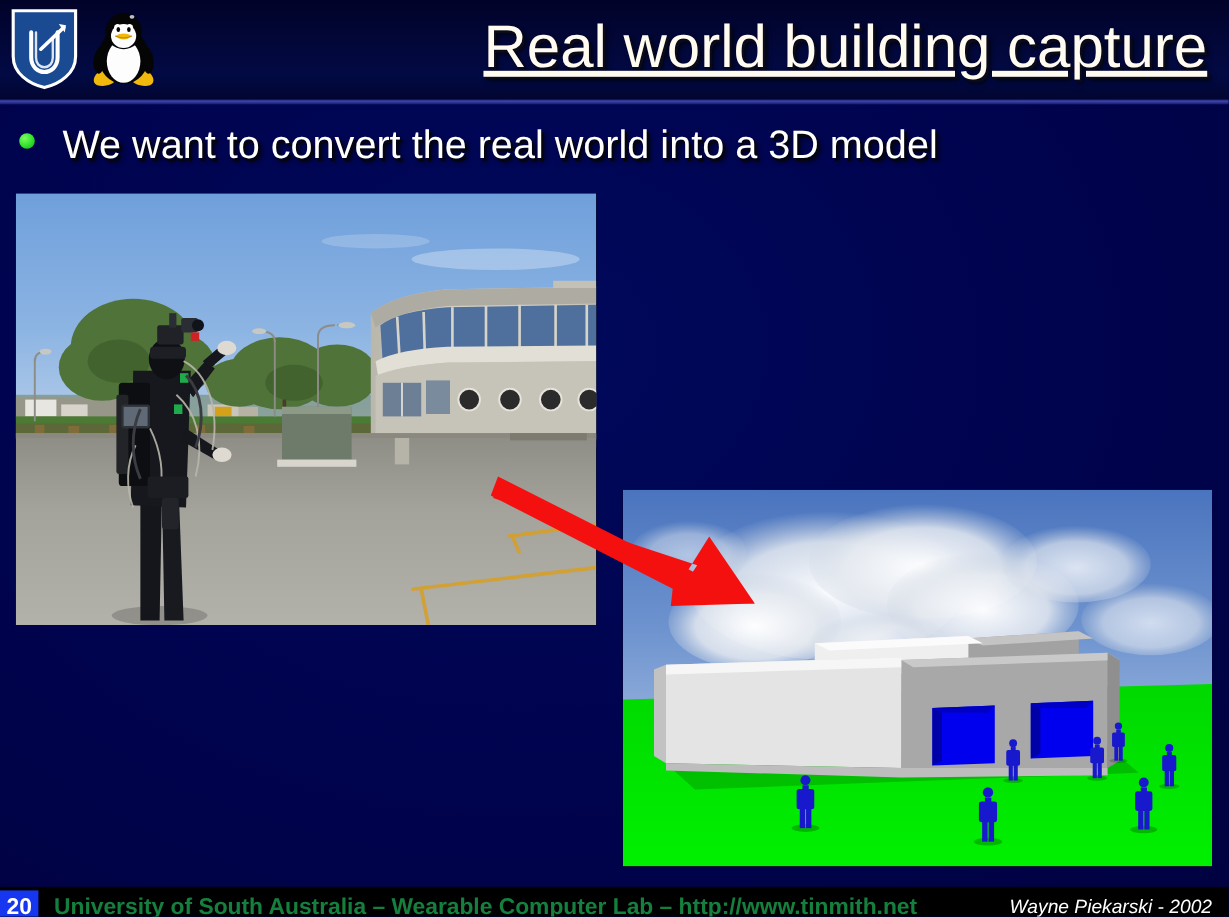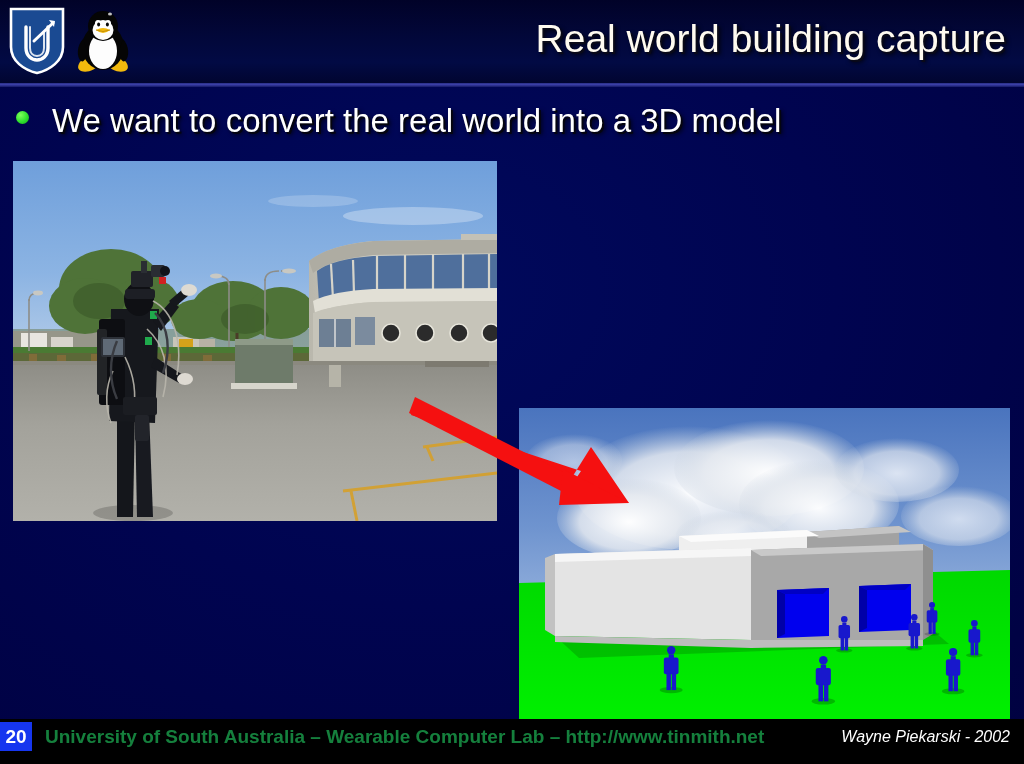--- a/index.html
+++ b/index.html
@@ -29,23 +29,24 @@
   
   #unisa-logo { position:absolute; left:8px; top:7px; width:58px; height:68px; }
   #unisa-logo svg { display:block; }
 
   
   #tux-logo { position:absolute; left:72px; top:9px; width:62px; height:66px; }
   #tux-logo svg { display:block; }
 
   #slide-title {
     position:absolute; right:18px; top:8px;
-    font-size:39px; line-height:62px;
+    font-size:50px; line-height:62px;
     color:#FFFBF0; letter-spacing:0px; white-space:nowrap;
     text-shadow: 2px 2px 0 #0a0a18, 3px 3px 4px rgba(0,0,0,.85);
+    text-decoration: underline;
   }
 
   
   #bullet-row {
     position:absolute; left:0; top:98px; width:875px; height:46px;
   }
   #bullet-dot {
     position:absolute; left:16px; top:13px; width:13px; height:13px;
     border-radius:50%;
     background:radial-gradient(circle at 35% 32%, #7dff5a 0%, #2ee02e 55%, #16a816 100%);
@@ -64,21 +65,21 @@
 
   
   #transform-arrow {
     position:absolute; left:395px; top:385px; width:245px; height:135px;
     pointer-events:none;
   }
   #transform-arrow svg { display:block; }
 
   
   #footer {
-    position:absolute; left:0; bottom:0; width:1024px; height:45px;
+    position:absolute; left:0; bottom:0; width:1024px; height:25px;
     background:#000000;
   }
   #page-number {
     position:absolute; left:0px; top:3px; width:32px; height:29px;
     background:#1636ef; color:#ffffff;
     font-size:19px; font-weight:bold; line-height:29px; text-align:center;
   }
   #footer-center {
     position:absolute; left:45px; top:4px;
     font-size:19px; font-weight:bold; line-height:28px; color:#15803d;

